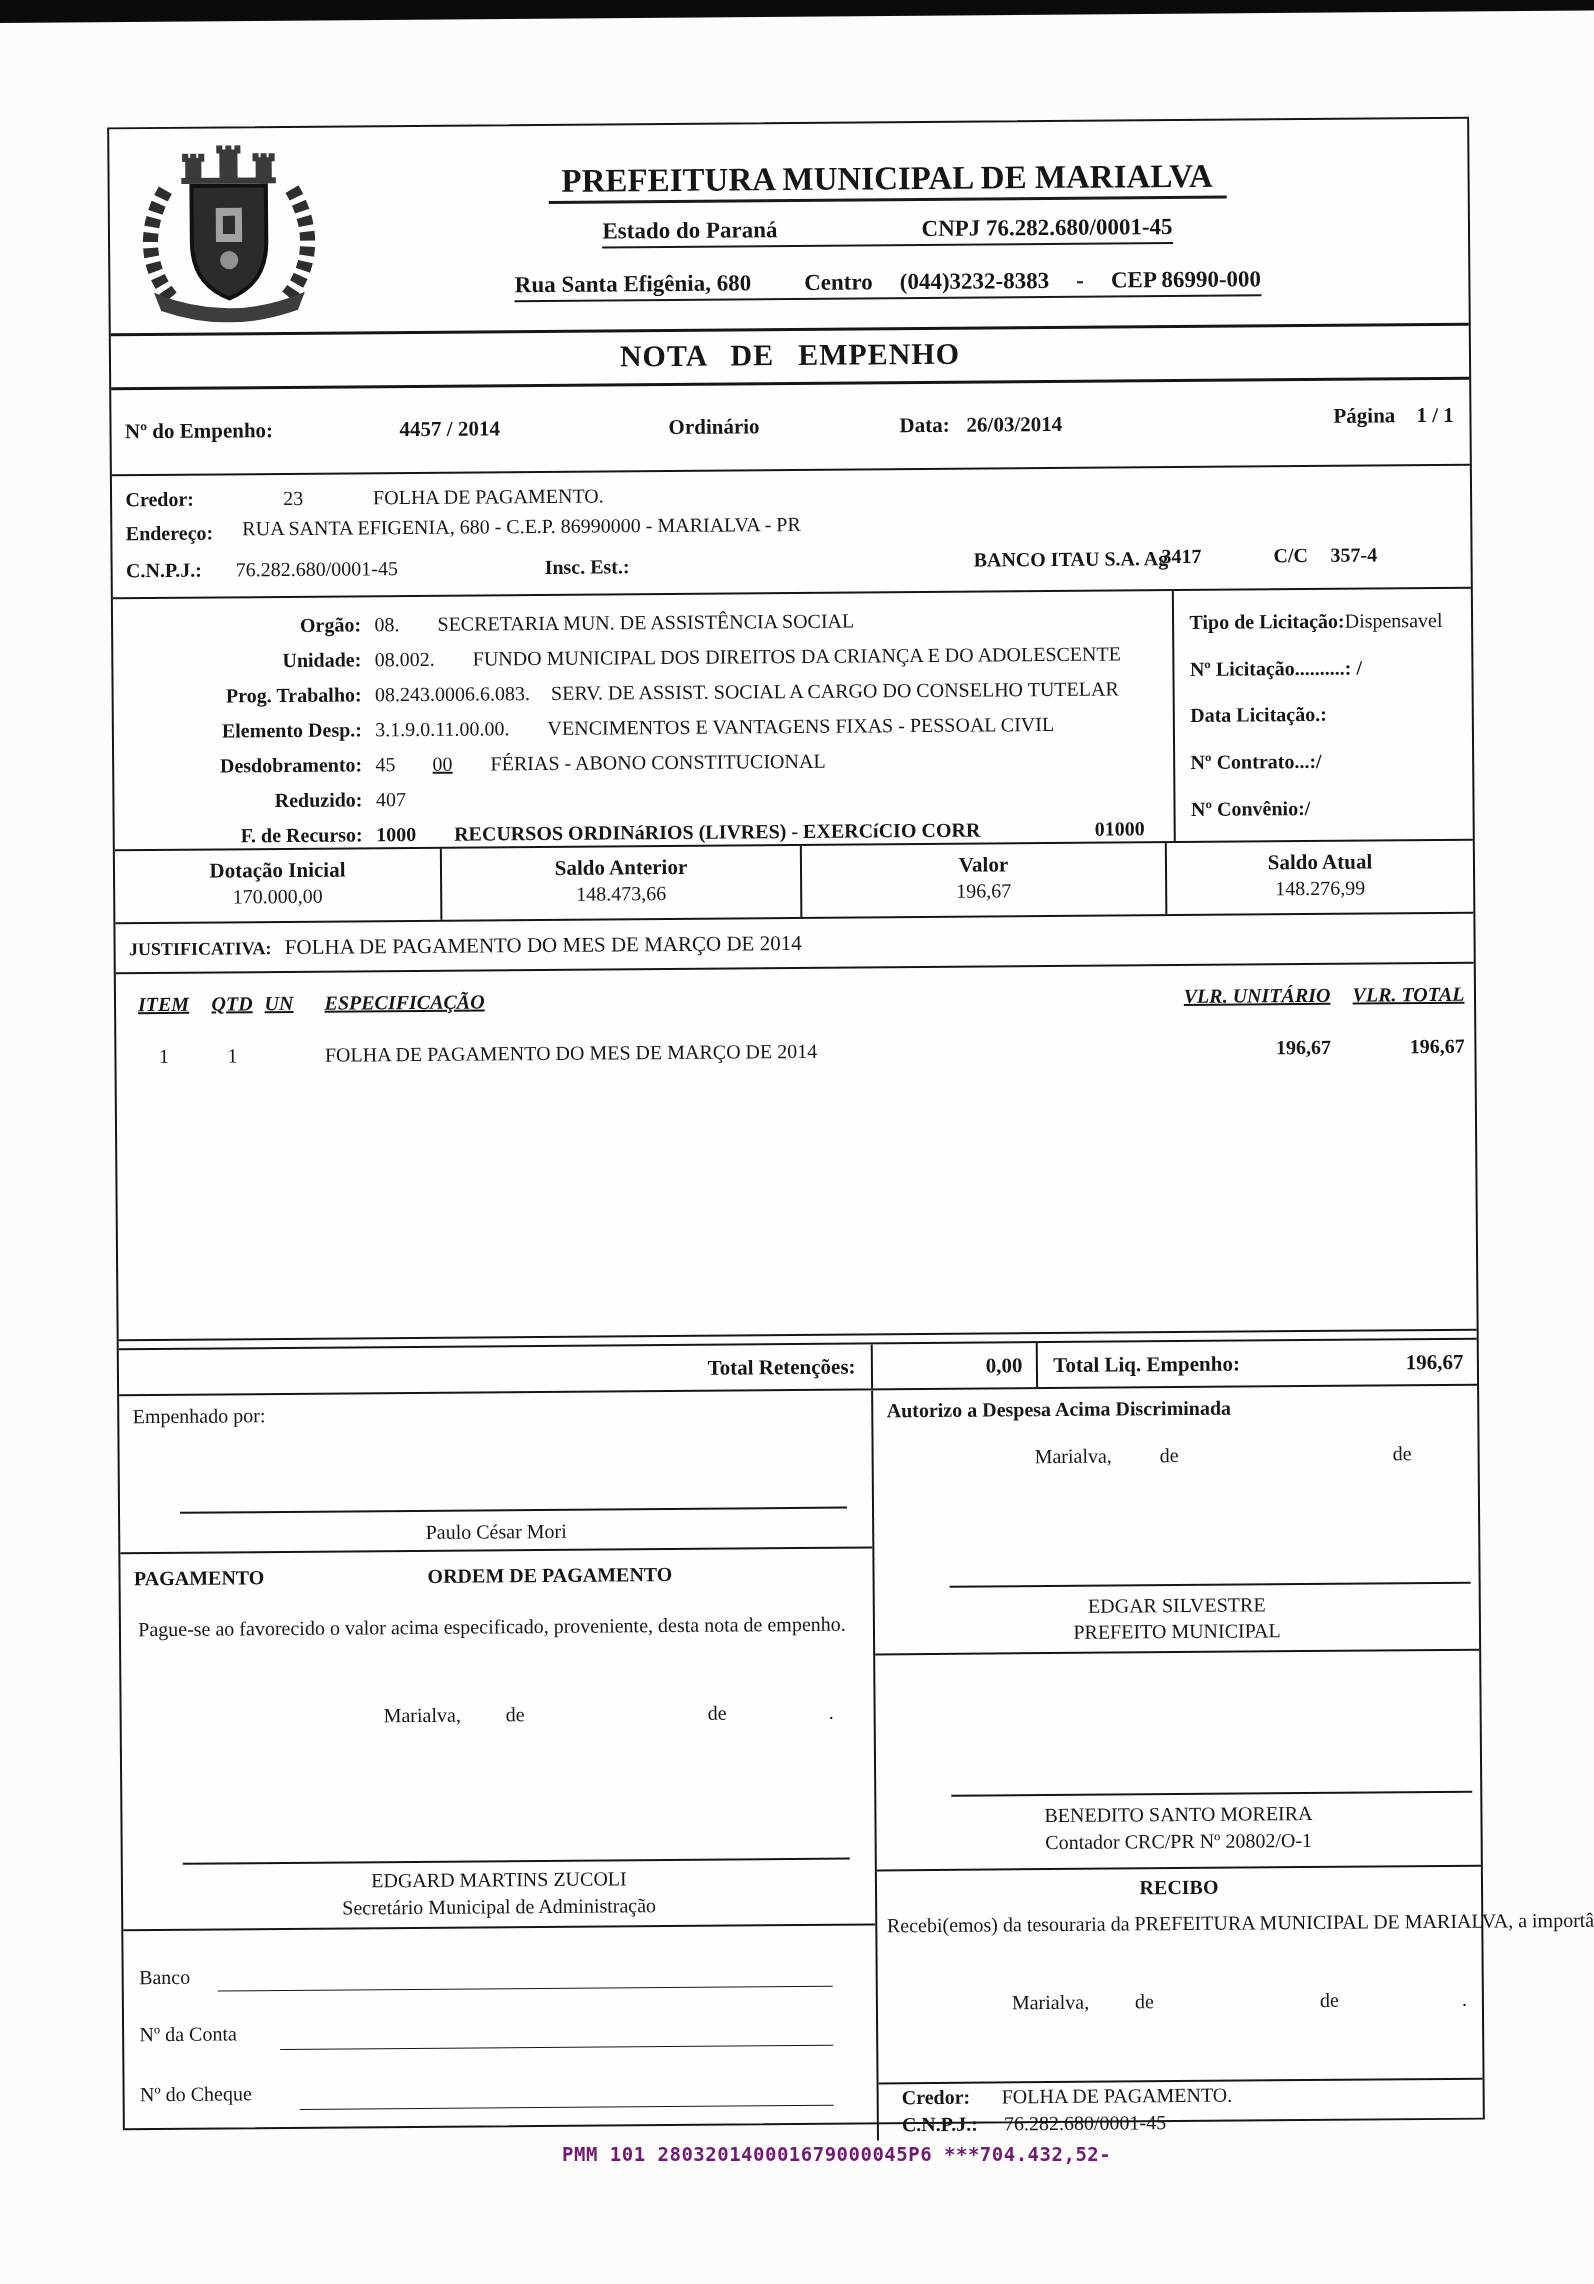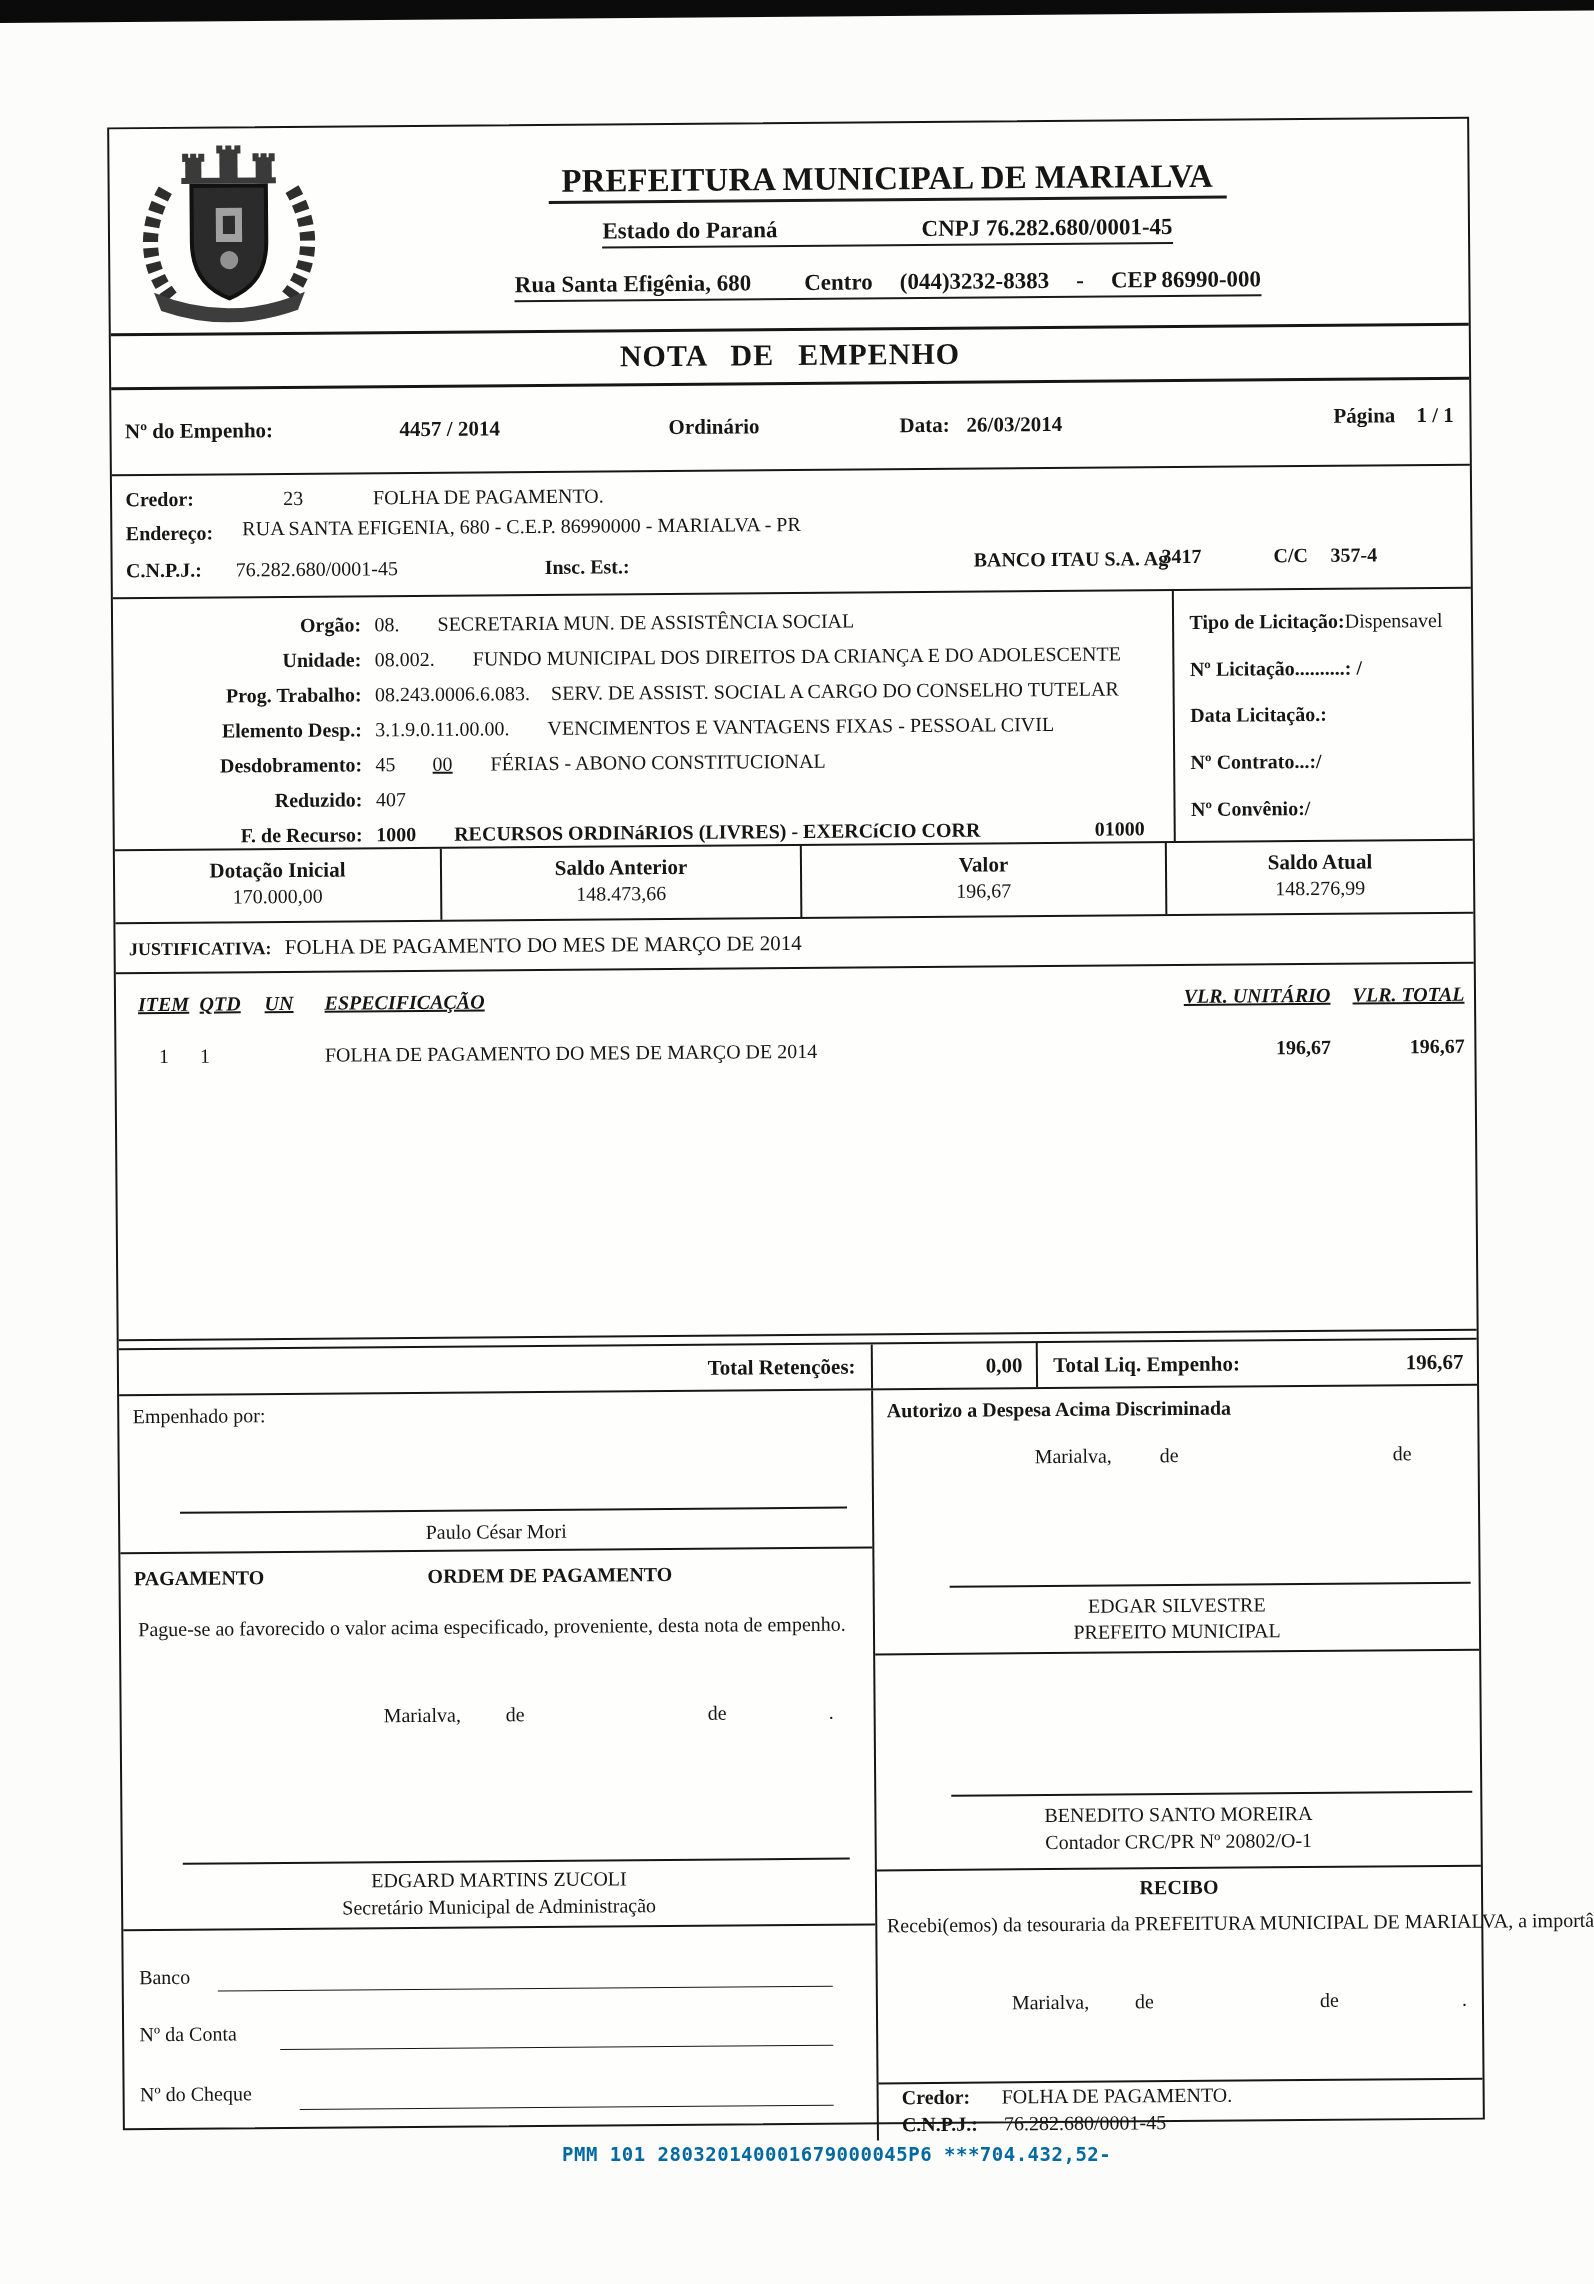--- a/index.html
+++ b/index.html
@@ -63,21 +63,21 @@
   .just { height:50px; border-bottom:2.9px solid #161616; padding:11.5px 0 0 13.4px; font-size:21px; }
   .just .lab { font-weight:bold; font-size:18px; margin-right:13.4px; }
 
   
   .items { height:348px; border-bottom:2.9px solid #161616; font-size:20px; }
   .irow { display:flex; padding:0 9.6px 0 11.5px; }
   .ihead { margin-top:19px; font-weight:bold; font-style:italic; }
   .ihead span { text-decoration:underline; }
   .ibody { margin-top:29px; }
   .c-item { width:72px; text-align:center; flex:none; }
-  .c-qtd  { width:65px; flex:none; }
+  .c-qtd  { width:65px; text-align:center; flex:none; }
   .c-un   { width:60px; text-align:left; flex:none; }
   .c-esp  { flex:1; text-align:left; }
   .c-unit { width:154px; text-align:right; flex:none; }
   .c-tot  { width:134px; text-align:right; flex:none; }
   .ihead .c-esp { text-align:left; }
   .ibody .c-unit, .ibody .c-tot { font-weight:bold; }
 
   
   .totals { margin-top:6.7px; height:48px; border-top:2.9px solid #161616; border-bottom:2.9px solid #161616;
             display:flex; font-size:21px; font-weight:bold; }
@@ -95,21 +95,21 @@
   .boxD { height:265px; } .boxE { height:216px; } .boxF { height:213px; } .boxG { height:56px; }
   .corner-lab { position:absolute; top:9.6px; left:13.4px; }
   .sig-line { position:absolute; height:0; border-bottom:2.9px solid #161616; }
   .cname { position:absolute; width:100%; text-align:center; white-space:nowrap; }
   .abs { position:absolute; white-space:nowrap; }
   .para { line-height:29px; }
   .jpara { text-align:justify; line-height:29px; }
 
   
   .matrix { position:absolute; left:562px; top:2143px; font-family:"DejaVu Sans Mono",monospace;
-            font-size:19px; font-weight:bold; color:#0369a1; letter-spacing:0.5px; }
+            font-size:19px; font-weight:bold; color:#701a75; letter-spacing:0.5px; }
 </style>
 </head>
 <body>
 
 <div class="scan-band"></div>
 
 <div class="doc">
 
   <div class="sec hdr">
     <div class="logo-wrap">

